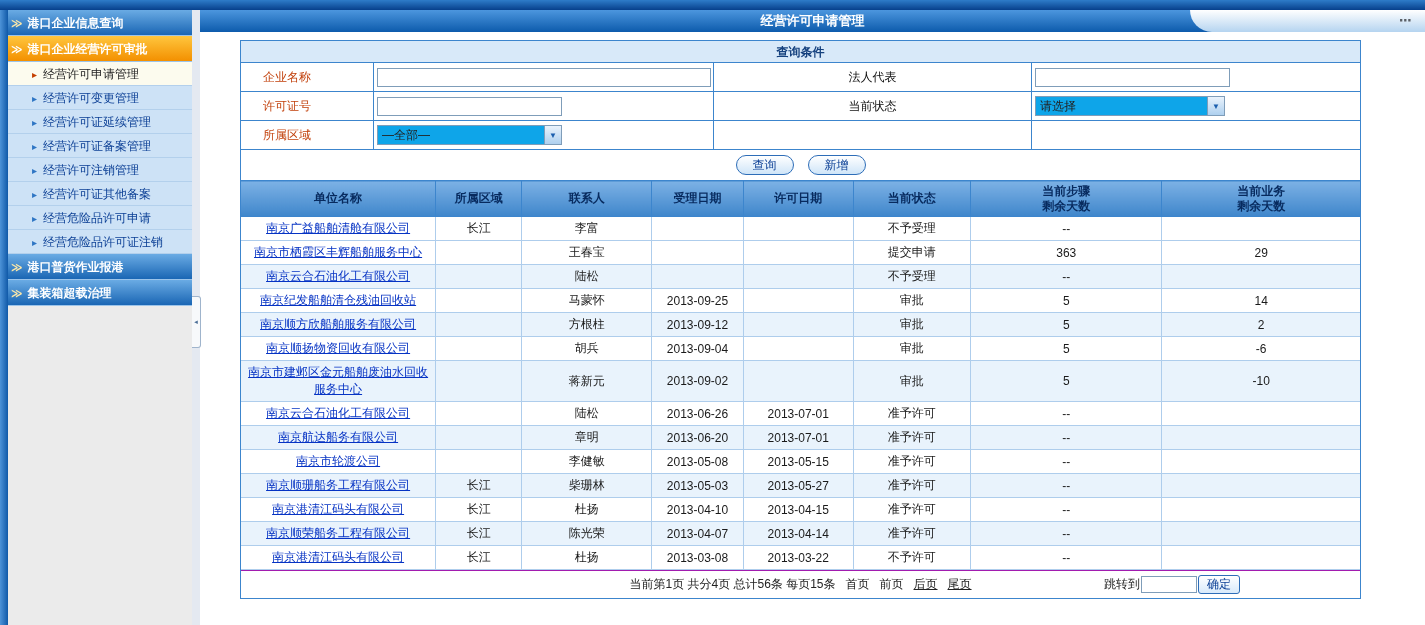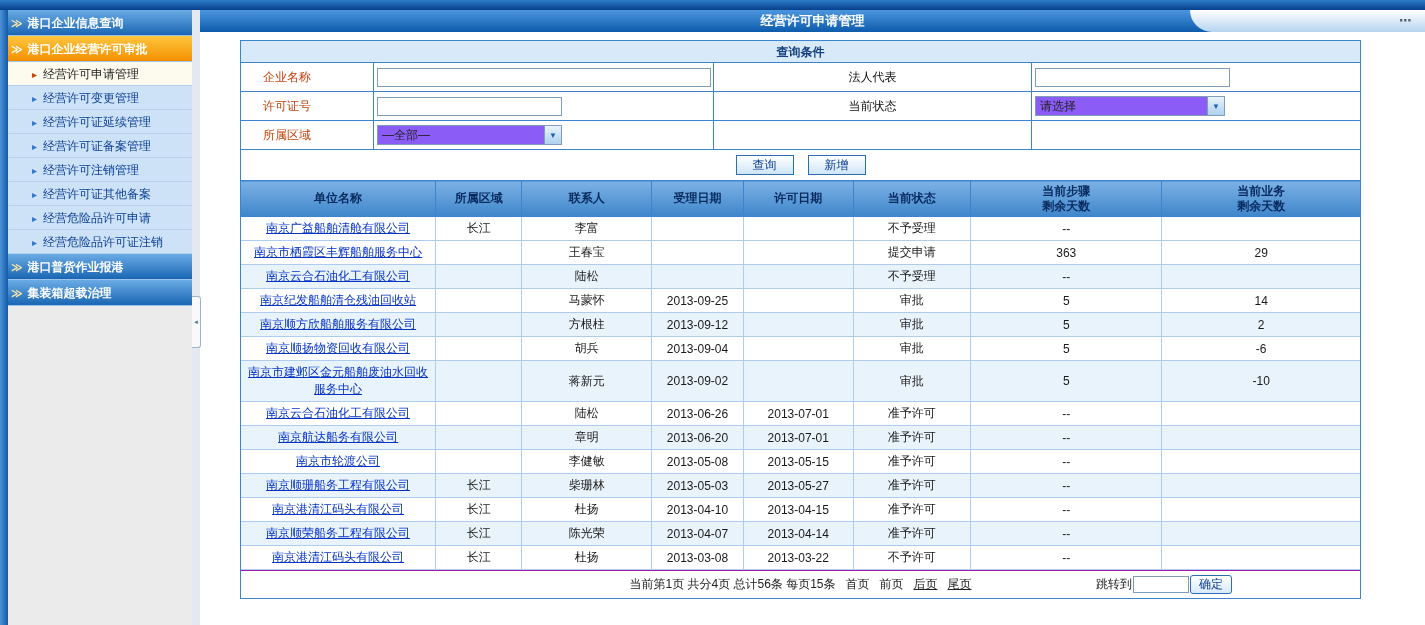--- a/index.html
+++ b/index.html
@@ -31,40 +31,40 @@
   .query-title { height: 22px; line-height: 22px; background: #d8e9f9; border-bottom: 1px solid #3c85cd; text-align: center; font-weight: bold; color: #15417e; }
 
   .qgrid { display: grid; grid-template-columns: 133px 340px 318px 1fr; }
   .qcell { height: 29px; border-bottom: 1px solid #3c85cd; border-right: 1px solid #3c85cd; display: flex; align-items: center; background: #fff; }
   .qcell.lastcol { border-right: none; }
   .qcell.lab1 { padding-left: 22px; color: #c2410c; }
   .qcell.lab2 { justify-content: center; color: #111; }
   .qcell.inp { padding-left: 3px; }
   .ti { height: 19px; border: 1px solid #7f9db9; background: #fff; font-size: 12px; padding: 0 2px; font-family: inherit; }
   .w334 { width: 334px; } .w195 { width: 195px; } .w185 { width: 185px; }
-  .sel { display: inline-flex; align-items: center; height: 20px; border: 1px solid #7f9db9; background: #8b5cf6; cursor: pointer; }
+  .sel { display: inline-flex; align-items: center; height: 20px; border: 1px solid #7f9db9; background: #0ea5e9; cursor: pointer; }
   .sel-text { padding: 0 4px; flex: 1; color: #222; text-align: left; }
   .selw190 { width: 190px; } .selw185 { width: 185px; }
   .sel-btn { width: 17px; height: 18px; background: linear-gradient(#eaf3fc, #aed0ef); border-left: 1px solid #7f9db9; color: #1c5fae; font-size: 8px; display: flex; align-items: center; justify-content: center; }
 
   .btn-row { height: 30px; display: flex; align-items: center; justify-content: center; gap: 14px; background: #fff; }
-  .pill { height: 20px; padding: 0 16px; border: 1px solid #2d6db8; border-radius: 0; background: linear-gradient(#ffffff, #cfe5f8); color: #0b3f95; font-size: 12px; font-family: Liberation Sans, sans-serif; cursor: pointer; }
+  .pill { height: 20px; padding: 0 16px; border: 1px solid #2d6db8; border-radius: 10px; background: linear-gradient(#ffffff, #cfe5f8); color: #0b3f95; font-size: 12px; font-family: Liberation Sans, sans-serif; cursor: pointer; }
 
   table.data { width: 100%; border-collapse: collapse; table-layout: fixed; }
   table.data th { background: linear-gradient(#7cb1e5, #3f86cb); color: #072a5e; font-size: 12px; font-weight: bold; border: 1px solid #3c85cd; height: 36px; white-space: pre-line; line-height: 15px; }
   table.data td { border: 1px solid #aecdec; text-align: center; padding: 3px 2px; color: #1a1a1a; height: 22px; background: #fff; word-break: break-all; }
   table.data tr.alt td { background: #e9f3fc; }
   table.data td:first-child, table.data th:first-child { border-left: none; }
   table.data td:last-child, table.data th:last-child { border-right: none; }
   .company-link { color: #0633c4; text-decoration: underline; cursor: pointer; }
 
   .pager { position: relative; height: 28px; border-top: 1px solid #a21caf; display: flex; align-items: center; justify-content: center; gap: 10px; font-size: 12px; color: #222; background: #fff; }
   .pg { cursor: default; }
   .pg.link { text-decoration: underline; cursor: pointer; }
-  .jump { position: absolute; right: 128px; display: flex; align-items: center; gap: 1px; }
+  .jump { position: absolute; right: 120px; display: flex; align-items: center; gap: 1px; }
   .jump input { width: 56px; height: 17px; border: 1px solid #7f9db9; font-family: inherit; }
   .ok { height: 19px; padding: 0 8px; border: 1px solid #2d6db8; border-radius: 3px; background: linear-gradient(#ffffff, #d8eafb); color: #0b3f95; font-size: 12px; font-family: inherit; cursor: pointer; }
 </style>
 </head>
 <body>
 
 <div class="top-strip"></div>
 <div class="left-strip"></div>
 
 <div class="sidebar">

